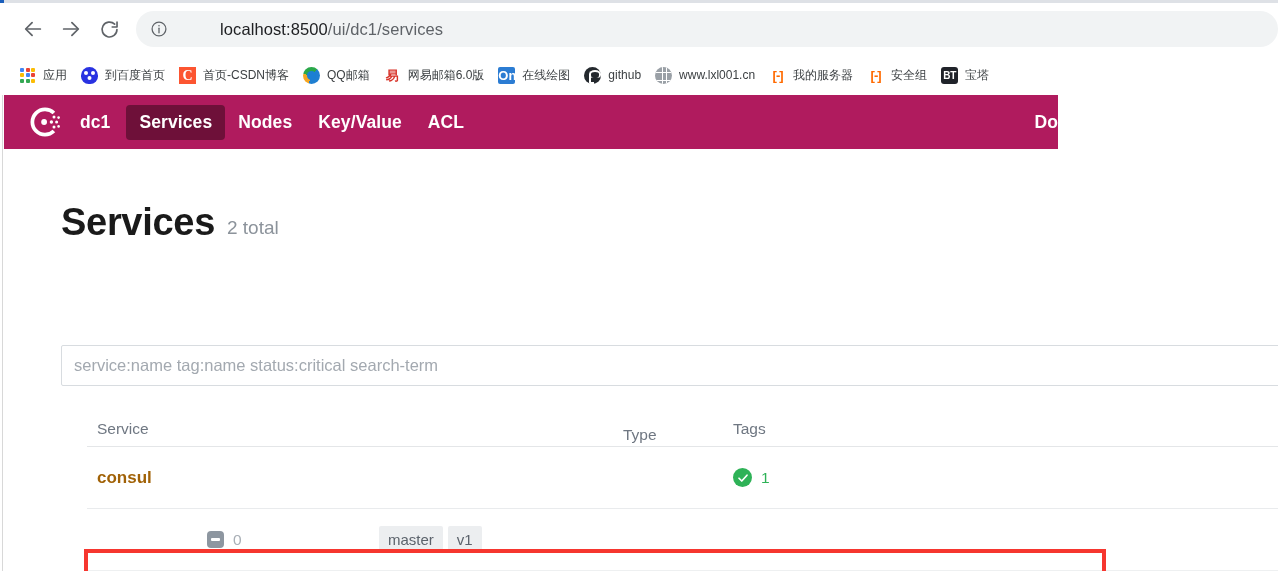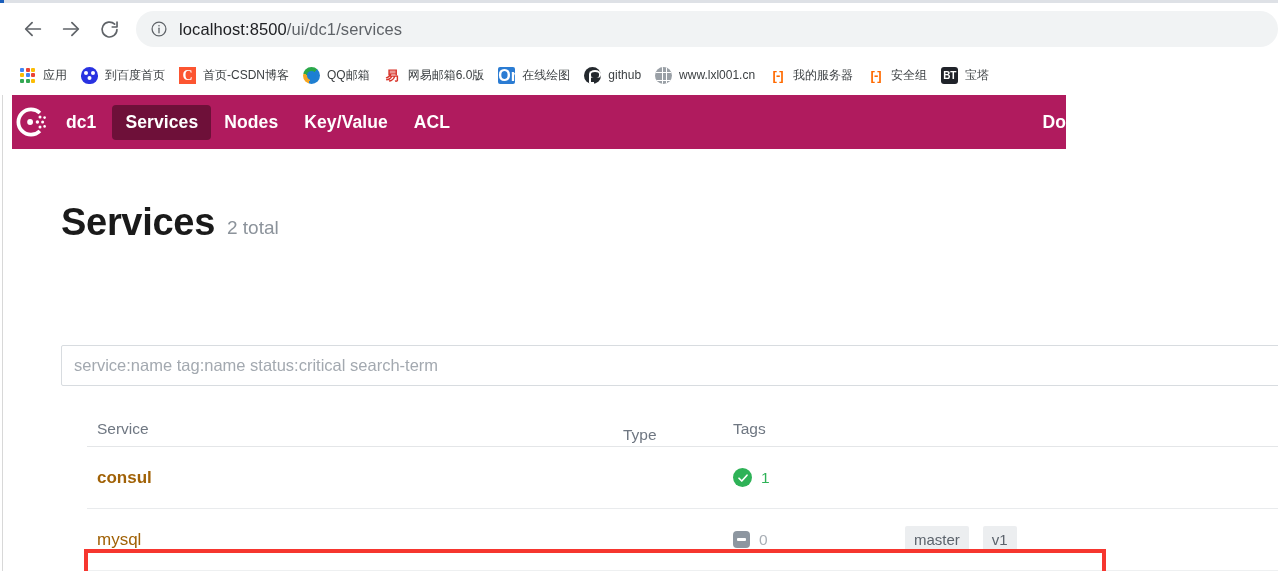--- a/index.html
+++ b/index.html
@@ -76,20 +76,21 @@
     flex: 0 0 auto;
     margin-right: 11px;
     color: #5f6368;
   }
   .omnibox .url {
     font-size: 16.5px;
     color: #202124;
     white-space: nowrap;
     overflow: hidden;
     letter-spacing: 0.1px;
+    margin-left: 41px;
   }
   .omnibox .url .dim { color: #5f6368; }
 
   
   .bookmark-bar {
     position: absolute;
     top: 55px; left: 0;
     width: 1278px; height: 40px;
     display: flex;
     align-items: center;
@@ -182,21 +183,21 @@
     font-weight: bold;
     line-height: 17px;
     text-align: center;
   }
 
   
   .ico-on {
     width: 17px; height: 17px;
     background: #2b7cd3;
     color: #fff;
-    font-size: 16px;
+    font-size: 13px;
     font-weight: bold;
     line-height: 17px;
     text-align: center;
     border-radius: 2px;
   }
 
   
   .ico-github {
     width: 17px; height: 17px;
     background: #24292e;
@@ -284,27 +285,28 @@
     position: absolute;
     left: 0; top: 0;
     width: 3px; height: 476px;
     background: #ffffff;
     border-right: 1px solid #d8d8d8;
     z-index: 5;
   }
 
   .consul-nav {
     position: absolute;
-    top: 0; left: 12px;
+    top: 0; left: 4px;
     width: 1054px;
     height: 54px;
     background: #b1२;
     background: #b01b5e;
     display: flex;
     align-items: center;
+    padding-left: 22px;
   }
   .consul-logo {
     width: 38px; height: 38px;
     flex: 0 0 auto;
     margin-right: 14px;
   }
   .nav-link {
     font-size: 17.5px;
     font-weight: bold;
     color: #ffffff;
@@ -471,21 +473,21 @@
     justify-content: center;
     flex: 0 0 auto;
   }
   .badge-none i {
     display: block;
     width: 9px; height: 3px;
     background: #fff;
     border-radius: 1px;
   }
 
-  .tags-cell { display: flex; align-items: center; gap: 14px; }
+  .tags-cell { display: flex; align-items: center; gap: 5px; }
   .tag {
     background: #eceef0;
     color: #5c636c;
     font-size: 15px;
     padding: 5px 9px;
     border-radius: 2px;
     white-space: nowrap;
   }
 
   
@@ -697,23 +699,20 @@
               <svg width="12" height="12" viewBox="0 0 24 24" fill="none" stroke="#ffffff" stroke-width="3.4" stroke-linecap="round" stroke-linejoin="round">
                 <polyline points="4,12.5 9.5,18 20,6.5"></polyline>
               </svg>
             </span>
             <span class="health-count ok">1</span>
           </div>
           <div class="col-tags tags-cell"></div>
         </div>
 
         <div class="svc-row">
-          <div class="col-service">
-            <span class="svc-name plain">mysql</span>
-          </div>
           <div class="col-type"></div>
           <div class="col-health health-cell">
             <span class="badge-none">
                 <i></i>
               </span>
             <span class="health-count none">0</span>
           </div>
           <div class="col-tags tags-cell">
             <span class="tag">master</span>
             <span class="tag">v1</span>

